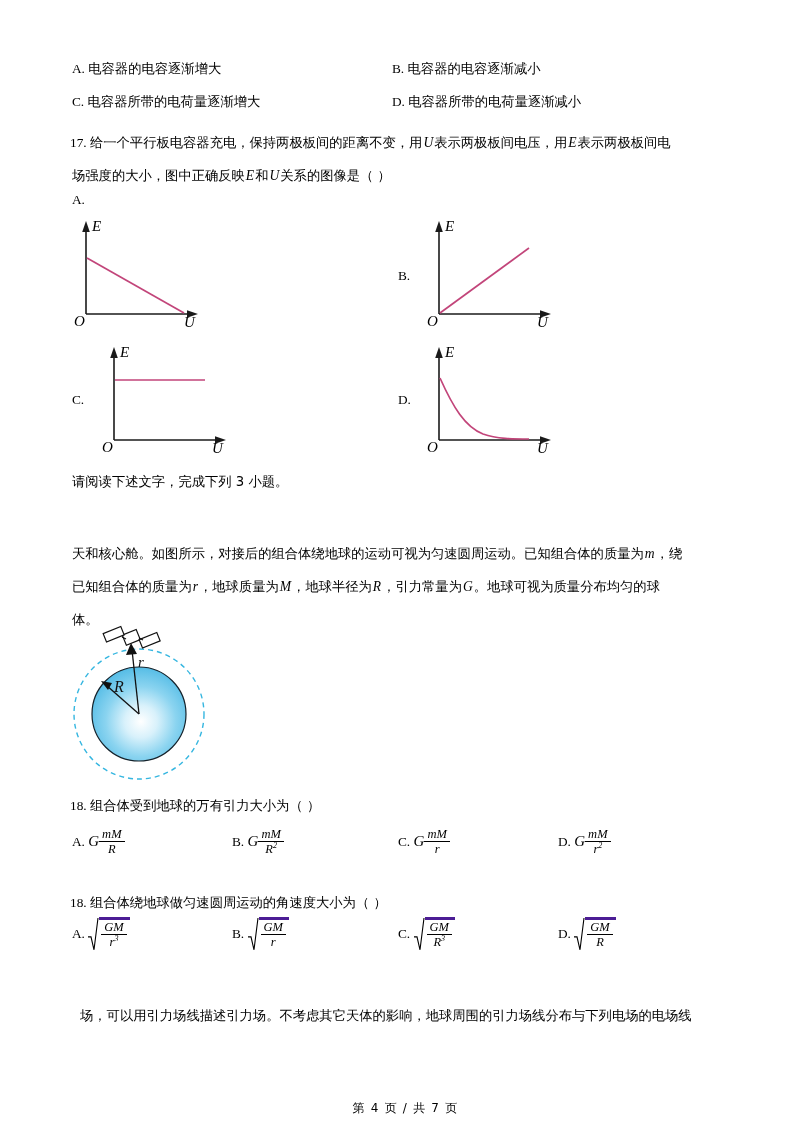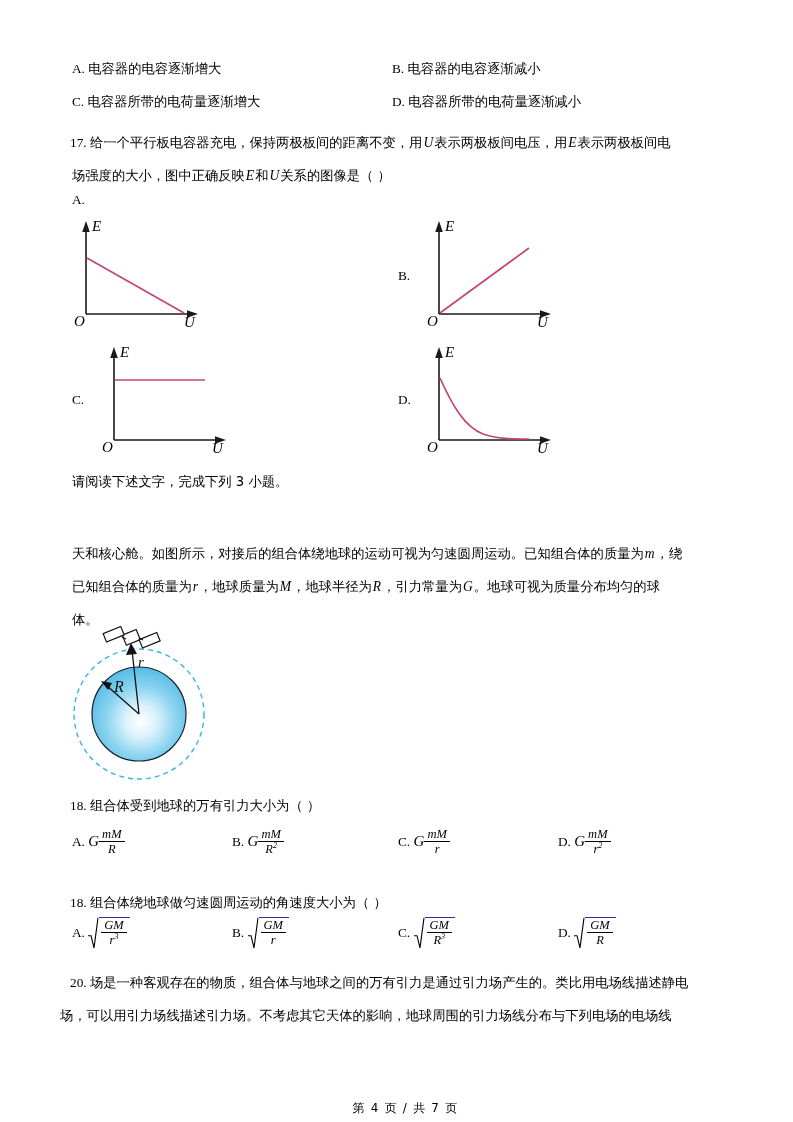--- a/index.html
+++ b/index.html
@@ -96,21 +96,21 @@
   
   .radical {
     display: inline-block;
     position: relative;
     vertical-align: middle;
     padding-left: 11px;
     top: -1px;
   }
   .radical > .rad-body {
     display: inline-block;
-    border-top: 1px solid #4c1d95;
+    border-top: 3px solid #4c1d95;
     padding: 1px 3px 0 2px;
   }
   .radical > .rad-sign {
     position: absolute;
     left: 0;
     top: 0;
     width: 11px;
     height: 100%;
   }
 
@@ -334,21 +334,17 @@
   <div class="mathopt" style="left:558px; top:918px;">
     <span class="opt-label">D.</span>
     <span class="radical">
       <svg class="rad-sign" viewBox="0 0 11 34" preserveAspectRatio="none">
         <path d="M0,20 L3,20 L6,33 L10,1" fill="none" stroke="#000" stroke-width="1.1"></path>
       </svg>
       <span class="rad-body"><span class="frac"><span class="num">GM</span><span class="den">R</span></span></span>
     </span>
   </div>
 
-  <div class="row" style="left:70px; top:973px;">
-    <span class="opt-label">20.</span>
-    <span class="cjk">场是一种客观存在的物质，组合体与地球之间的万有引力是通过引力场产生的。类比用电场线描述静电</span>
-  </div>
-  <div class="row cjk" style="left:60px; top:1006px;font-family:Liberation Serif, serif;">场，可以用引力场线描述引力场。不考虑其它天体的影响，地球周围的引力场线分布与下列电场的电场线</div>
+  <div class="row cjk" style="left:80px; top:1006px;font-family:Liberation Serif, serif;">场，可以用引力场线描述引力场。不考虑其它天体的影响，地球周围的引力场线分布与下列电场的电场线</div>
 
   <div class="footer cjk">第 4 页 / 共 7 页</div>
 
 </div>
 
 </body></html>

